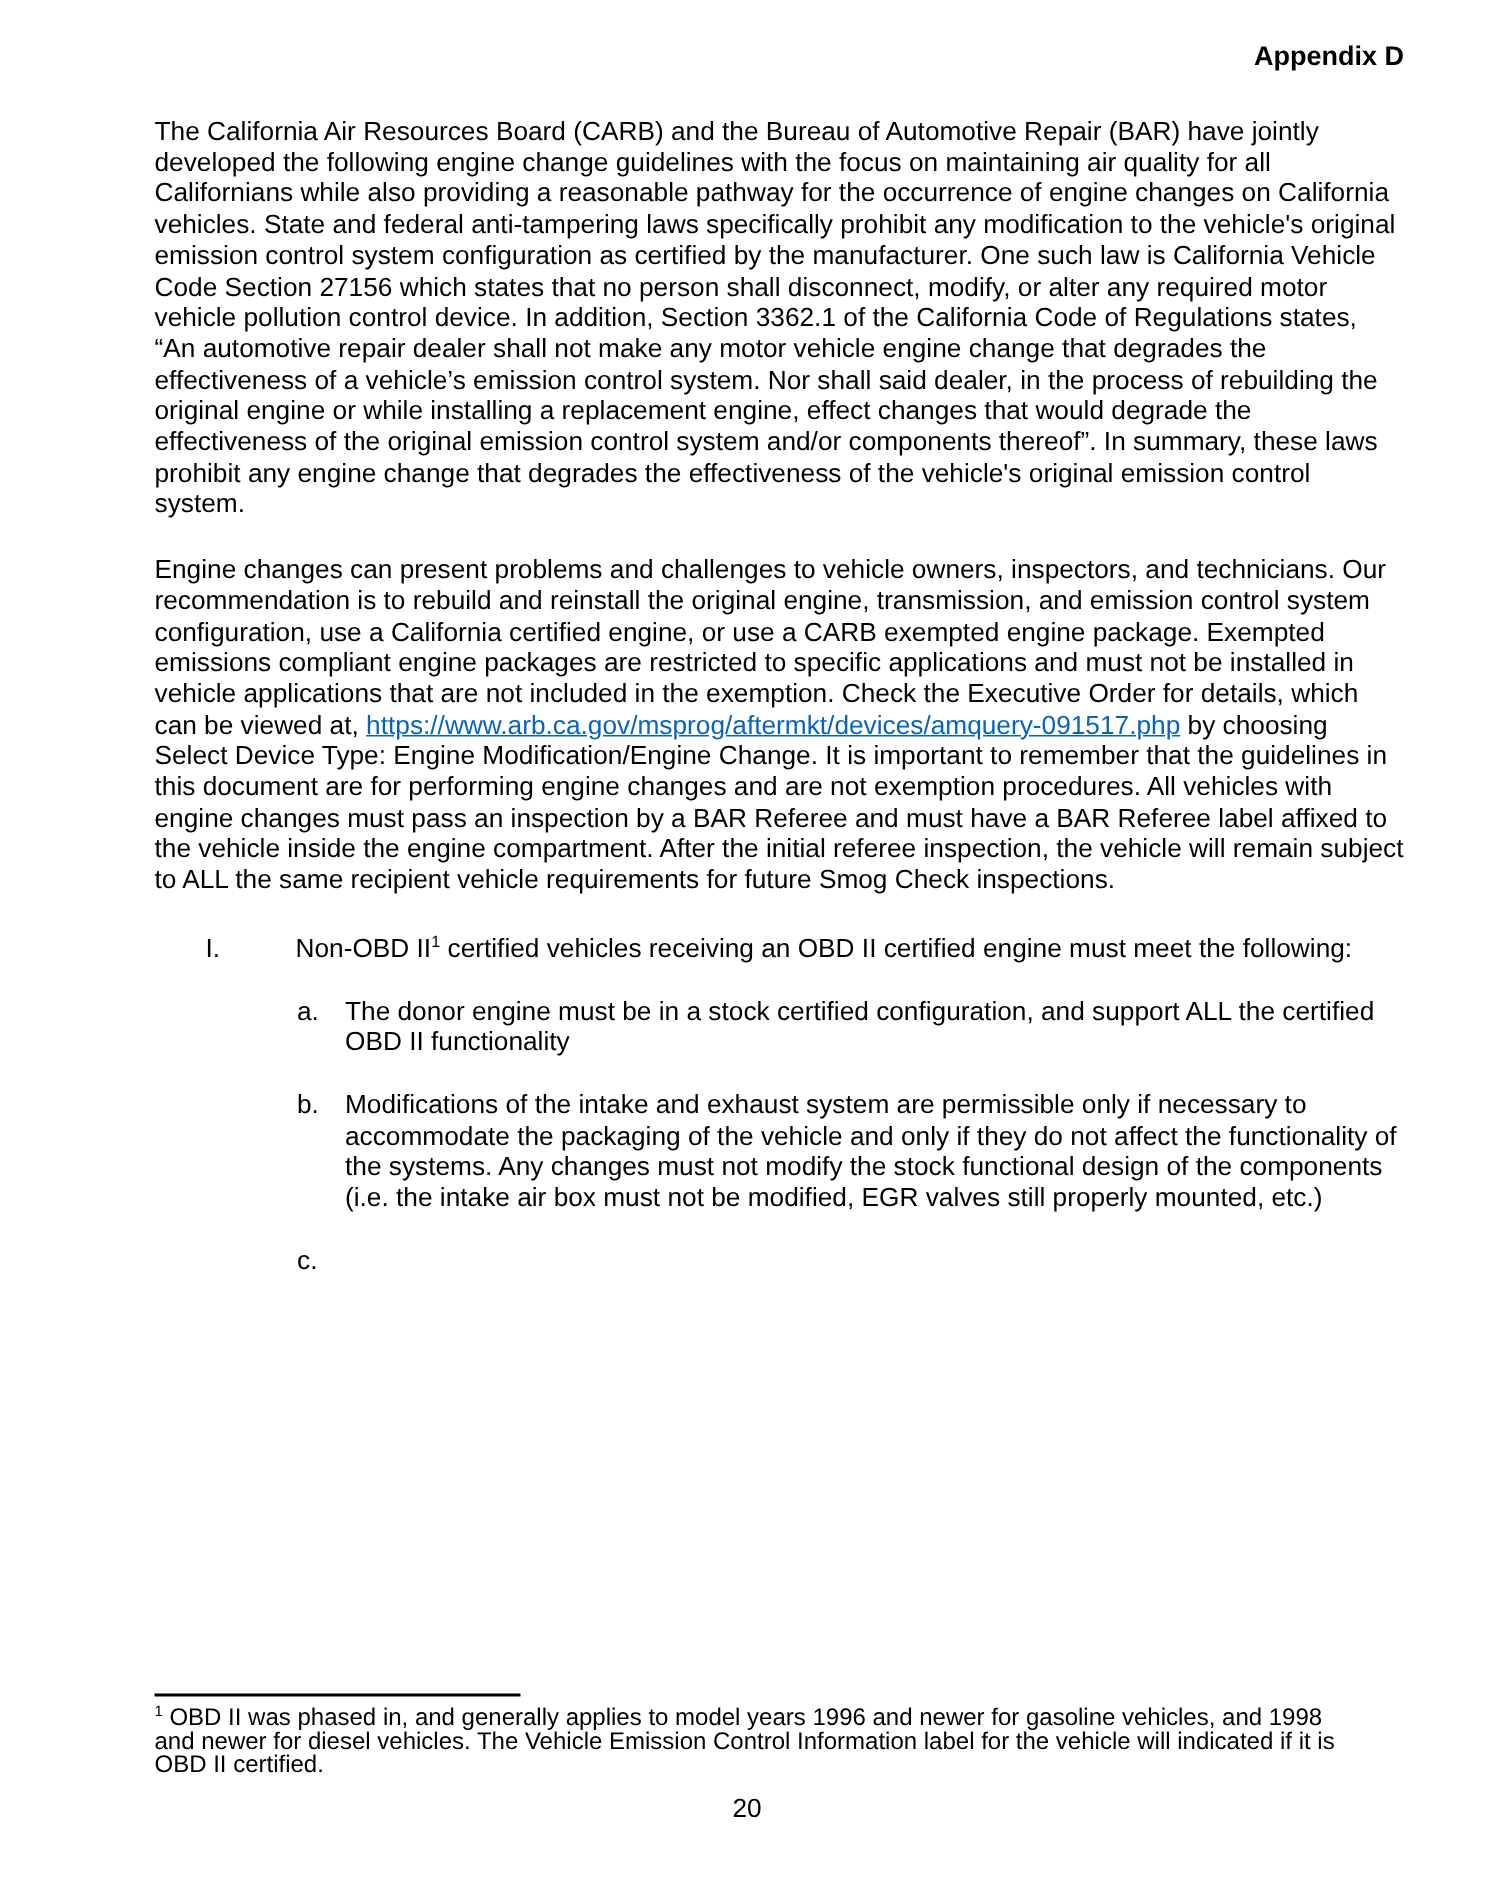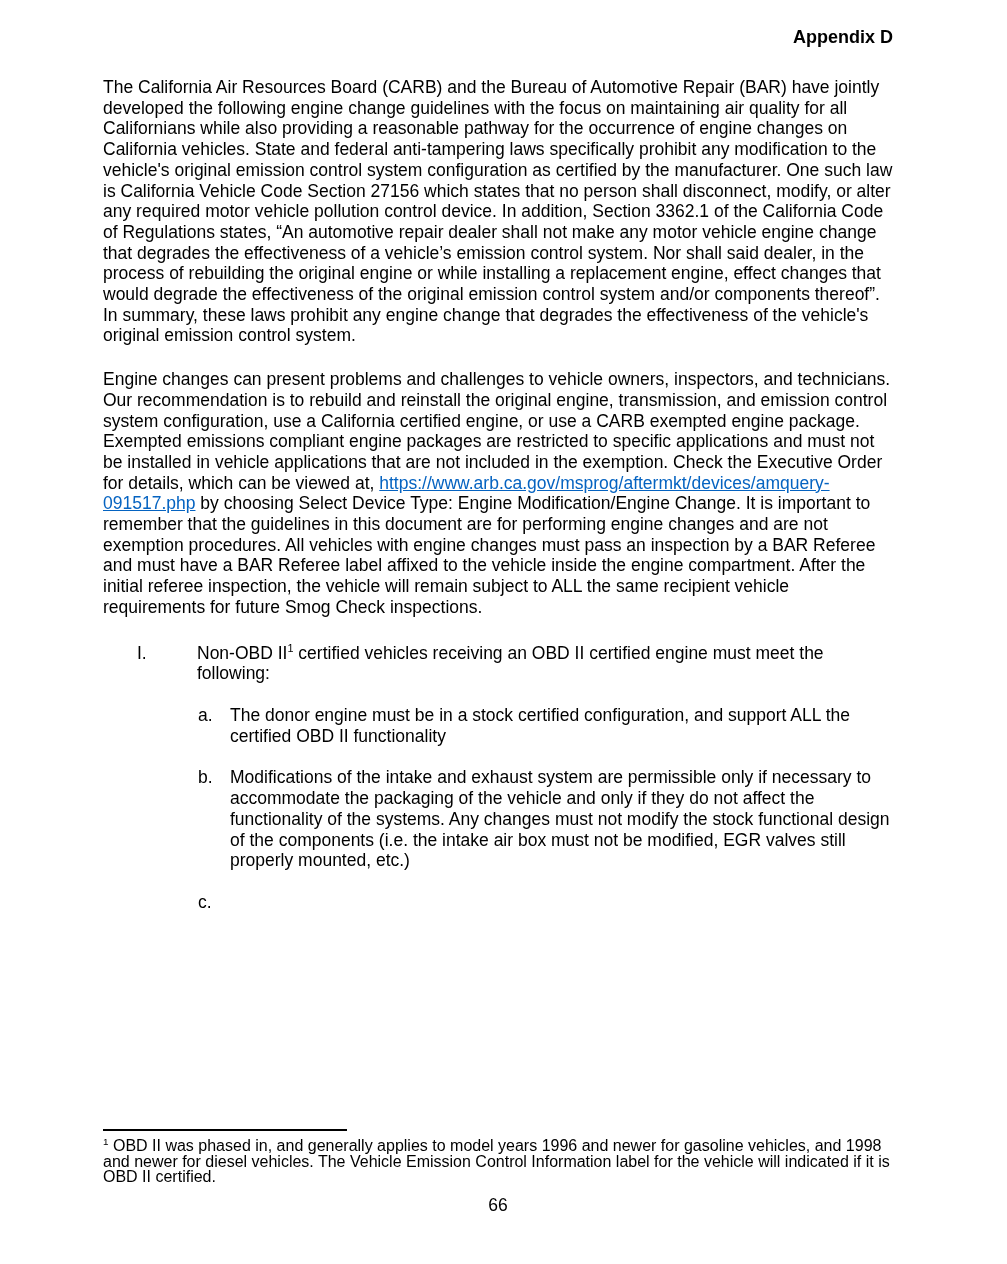--- a/index.html
+++ b/index.html
@@ -8,21 +8,21 @@
     background: #ffffff;
   }
   .page {
     position: relative;
     width: 1007px;
     height: 1264px;
     background: #ffffff;
     color: #000000;
     font-family: "Liberation Sans", sans-serif;
     box-sizing: border-box;
-    padding: 26px 114px 0 103px;
+    padding: 26px 71px 0 103px;
     overflow: hidden;
   }
   .header-label {
     text-align: right;
     font-weight: bold;
     font-size: 18px;
     line-height: 22px;
   }
   .doc-title {
     margin: 38px 0 0 0;
@@ -124,16 +124,16 @@
 
     <div class="sub-item">
       <span class="sub-label">c.</span>
     </div>
 
   </div>
 
   <div class="footer">
     <div class="footnote-rule"></div>
     <div class="footnote"><sup>1</sup><span> OBD II was phased in, and generally applies to model years 1996 and newer for gasoline vehicles, and 1998 and newer for diesel vehicles. The Vehicle Emission Control Information label for the vehicle will indicated if it is OBD II certified.</span></div>
-    <div class="page-number">66</div>
+    <div class="page-number">20</div>
   </div>
 
 </div>
 
 </body></html>

